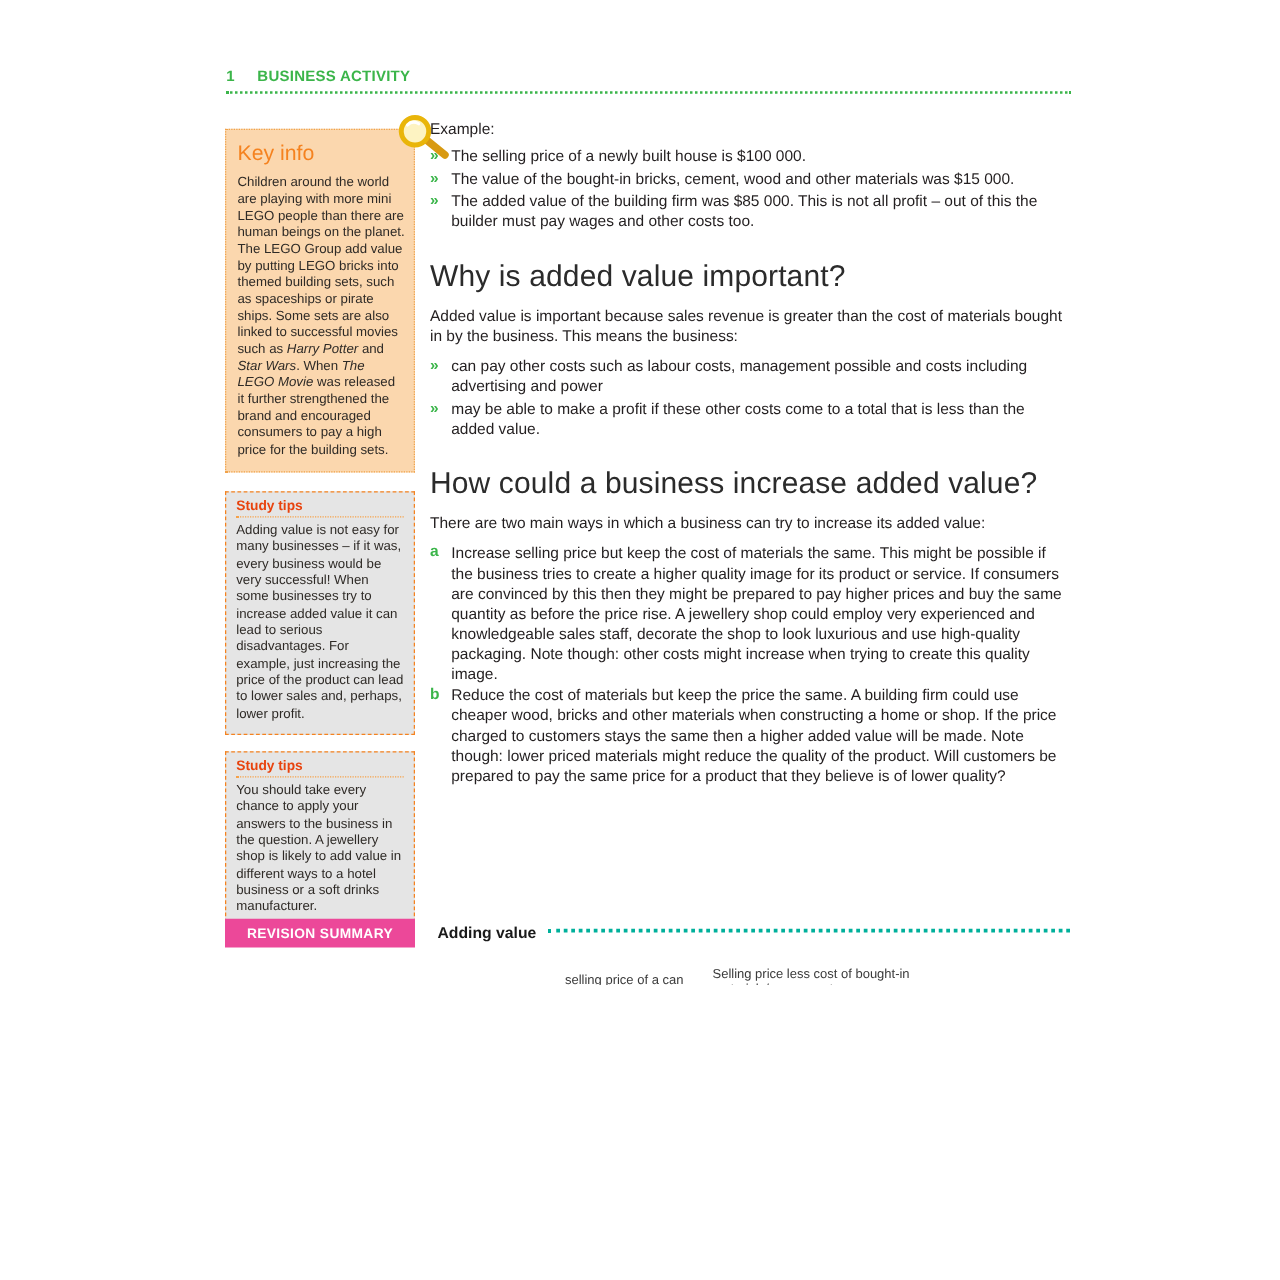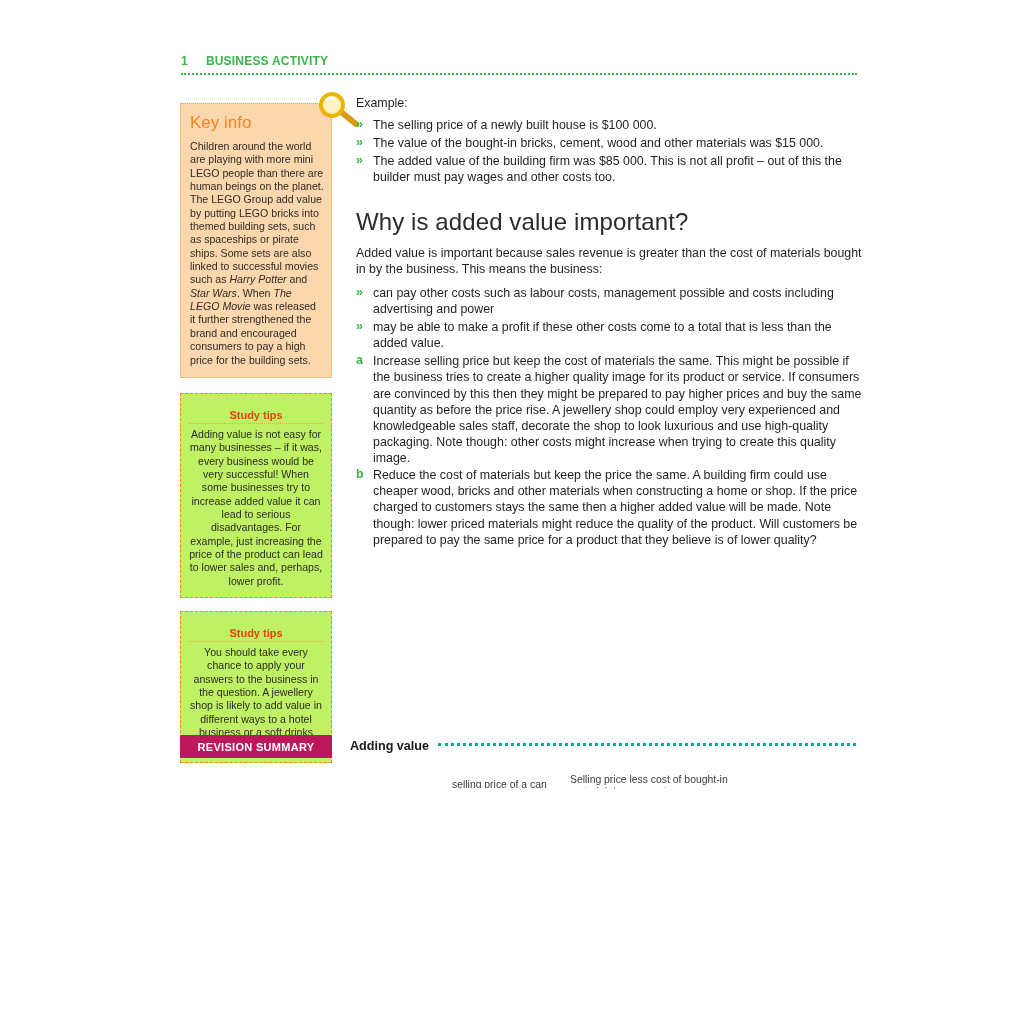--- a/index.html
+++ b/index.html
@@ -14,38 +14,38 @@
   .chapter-header .num { margin-right:18px; }
   .header-rule { position:absolute; left:181px; top:73px; width:676px; border-top:2px dotted #3bb54a; }
 
   
   .left-col { position:absolute; left:180px; top:103px; width:152px; }
   .keyinfo { background:#fbd7ae; border:1px dotted #f0a24a; padding:9px 7px 10px 9px; margin-bottom:15px; }
   .keyinfo-title { font-size:17px; color:#f5821f; margin-bottom:7px; font-weight:normal; }
   .keyinfo-body { font-size:10.6px; line-height:1.26; color:#2e2a26; }
   .magnifier { position:absolute; left:136px; top:-12px; }
 
-  .studytips { background:#bef264; border:1px dashed #f5821f; padding:15px 8px 9px 8px; margin-bottom:13px;text-align:center; }
+  .studytips { background:#e5e5e5; border:1px dashed #f5821f; padding:5px 8px 9px 8px; margin-bottom:13px; }
   .studytips-title { font-size:11px; font-weight:bold; color:#e8430e; margin-bottom:4px; border-bottom:1px dotted #f5a24a; padding-bottom:2px; }
   .studytips-body { font-size:10.6px; line-height:1.26; color:#2e2a26; }
 
   
-  .main-col { position:absolute; left:356px; top:96px; width:508px; }
+  .main-col { position:absolute; left:344px; top:96px; width:508px; }
   .example-label { font-size:12.4px; margin-bottom:7px; }
   .bullet-row { display:flex; margin-bottom:2px; }
   .bullet-row .marker { color:#3bb54a; font-weight:bold; width:17px; flex:0 0 17px; font-size:12.4px; }
   .bullet-row .btext { flex:1; font-size:12.4px; line-height:1.3; }
   h2.section-heading { font-size:24px; font-weight:400; color:#2b2b2b; margin-top:22px; margin-bottom:9px; letter-spacing:.1px; }
   p.body-par { font-size:12.4px; line-height:1.3; margin-bottom:8px; }
   .letter-row { display:flex; margin-bottom:1px; }
   .letter-row .letter { color:#3bb54a; font-weight:bold; width:17px; flex:0 0 17px; font-size:12.4px; }
   .letter-row .ltext { flex:1; font-size:12.4px; line-height:1.3; }
 
   
-  .revision-tab { position:absolute; left:180px; top:735px; width:152px; height:23px; background:#be185d; color:#ffffff;
+  .revision-tab { position:absolute; left:180px; top:735px; width:152px; height:23px; background:#ec4899; color:#ffffff;
     font-size:11px; font-weight:bold; letter-spacing:.3px; display:flex; align-items:center; justify-content:center; }
   .revision-topic { position:absolute; left:350px; top:739px; font-size:12.6px; font-weight:bold; color:#1a1a1a; }
   .teal-rule-top { position:absolute; left:438px; top:743px; width:418px; border-top:3px dotted #00b09b; }
   .teal-rule-bottom { position:absolute; left:181px; top:950px; width:678px; border-top:3px dotted #00b09b; }
 
   
   .diagram { position:absolute; left:180px; top:756px; width:678px; height:195px; }
   .can-art { position:absolute; left:168px; top:24px; }
   .can-label { position:absolute; width:104px; font-size:10.4px; line-height:1.18; color:#3a3a3a; }
   .can-label.top { left:272px; top:23px; }
@@ -116,20 +116,22 @@
 
     <div class="bullet-row">
       <span class="marker">»</span>
       <span class="btext">can pay other costs such as labour costs, management possible and costs including advertising and power</span>
     </div>
     <div class="bullet-row">
       <span class="marker">»</span>
       <span class="btext">may be able to make a profit if these other costs come to a total that is less than the added value.</span>
     </div>
 
+    <h2 class="section-heading">How could a business increase added value?</h2>
+    <p class="body-par">There are two main ways in which a business can try to increase its added value:</p>
 
     <div class="letter-row">
       <span class="letter">a</span>
       <span class="ltext">Increase selling price but keep the cost of materials the same. This might be possible if the business tries to create a higher quality image for its product or service. If consumers are convinced by this then they might be prepared to pay higher prices and buy the same quantity as before the price rise. A jewellery shop could employ very experienced and knowledgeable sales staff, decorate the shop to look luxurious and use high-quality packaging. Note though: other costs might increase when trying to create this quality image.</span>
     </div>
     <div class="letter-row">
       <span class="letter">b</span>
       <span class="ltext">Reduce the cost of materials but keep the price the same. A building firm could use cheaper wood, bricks and other materials when constructing a home or shop. If the price charged to customers stays the same then a higher added value will be made. Note though: lower priced materials might reduce the quality of the product. Will customers be prepared to pay the same price for a product that they believe is of lower quality?</span>
     </div>
   </main>

